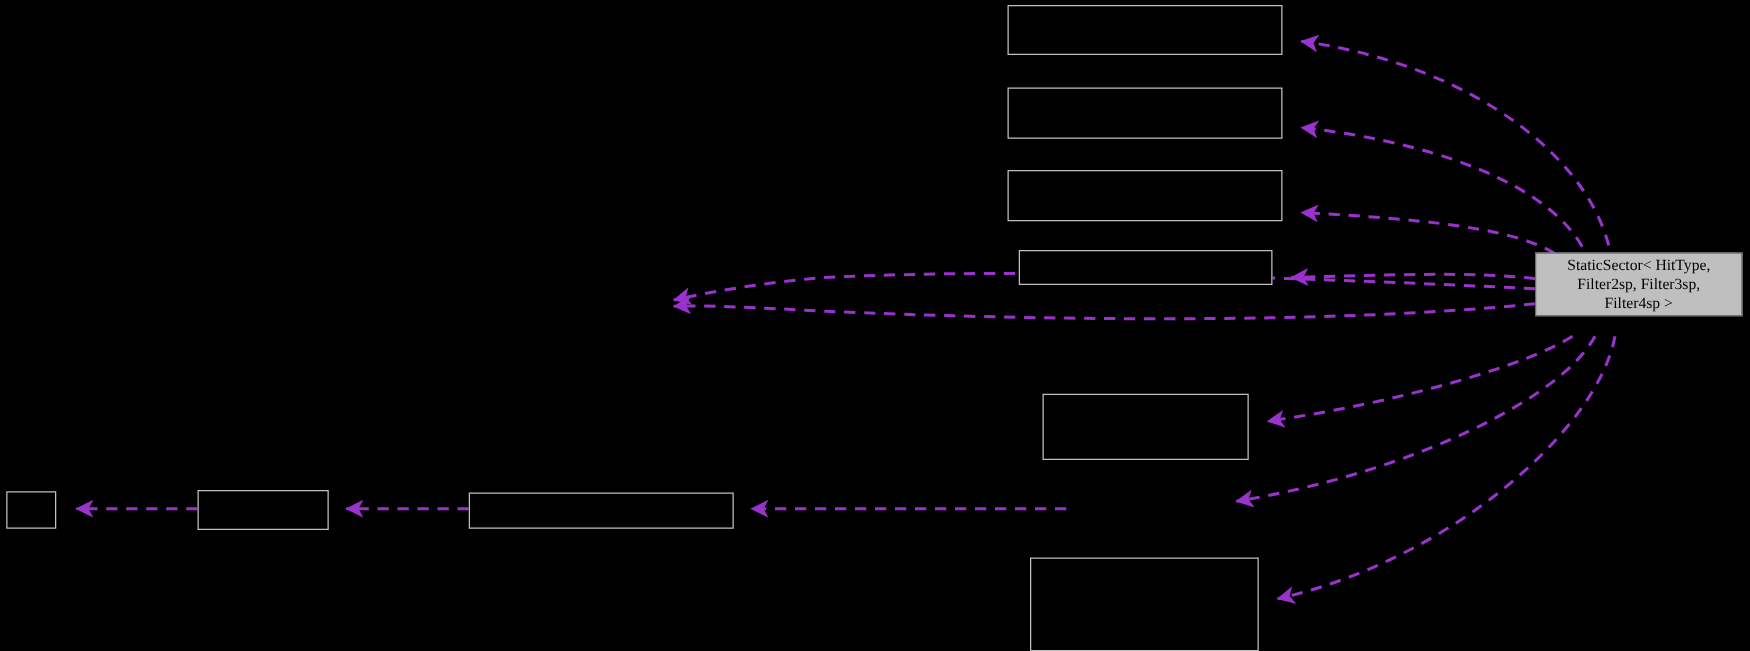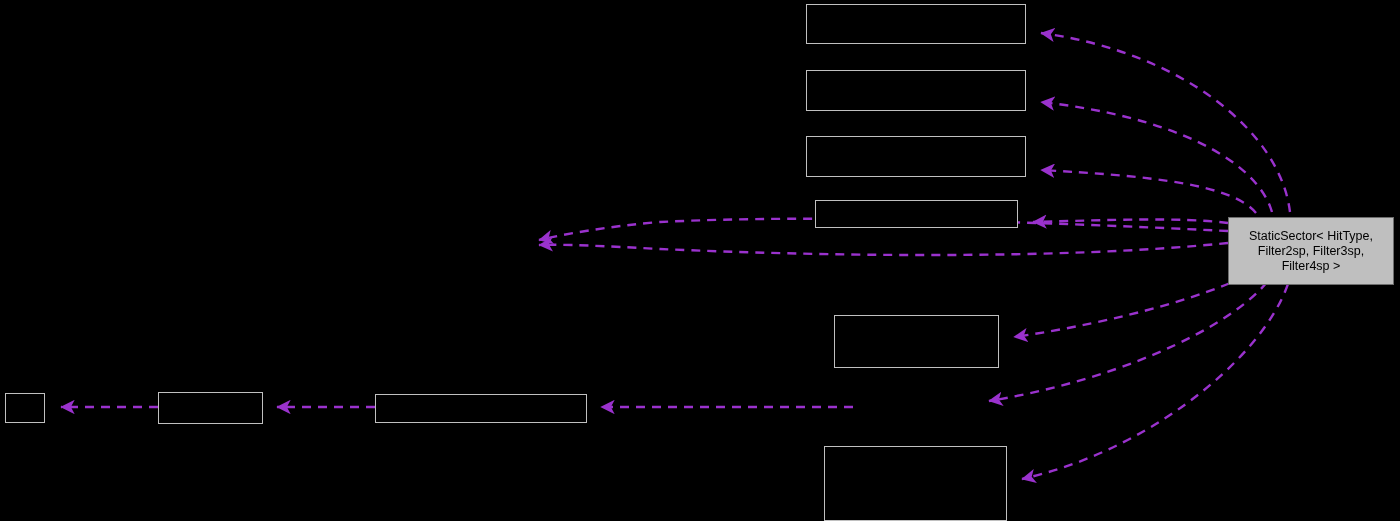--- a/index.html
+++ b/index.html
@@ -90,19 +90,19 @@
   <div class="graph-node" style="left:834px; top:315px; width:165px; height:53px;"></div>
 
   <div class="graph-node" style="left:5px; top:393px; width:40px; height:30px;"></div>
 
   <div class="graph-node" style="left:158px; top:392px; width:105px; height:32px;"></div>
 
   <div class="graph-node" style="left:375px; top:394px; width:212px; height:29px;"></div>
 
   <div class="graph-node" style="left:824px; top:446px; width:183px; height:75px;"></div>
 
-  <div class="graph-node focus-node" style="left:1228px; top:217px; width:166px; height:68px;">
+  <div class="graph-node focus-node" style="left:1228px; top:202px; width:166px; height:51px;font-family:Liberation Serif, serif;">
     <span class="node-label">StaticSector&lt; HitType,
 Filter2sp, Filter3sp,
 Filter4sp &gt;</span>
   </div>
 
 </div>
 
 </body></html>

